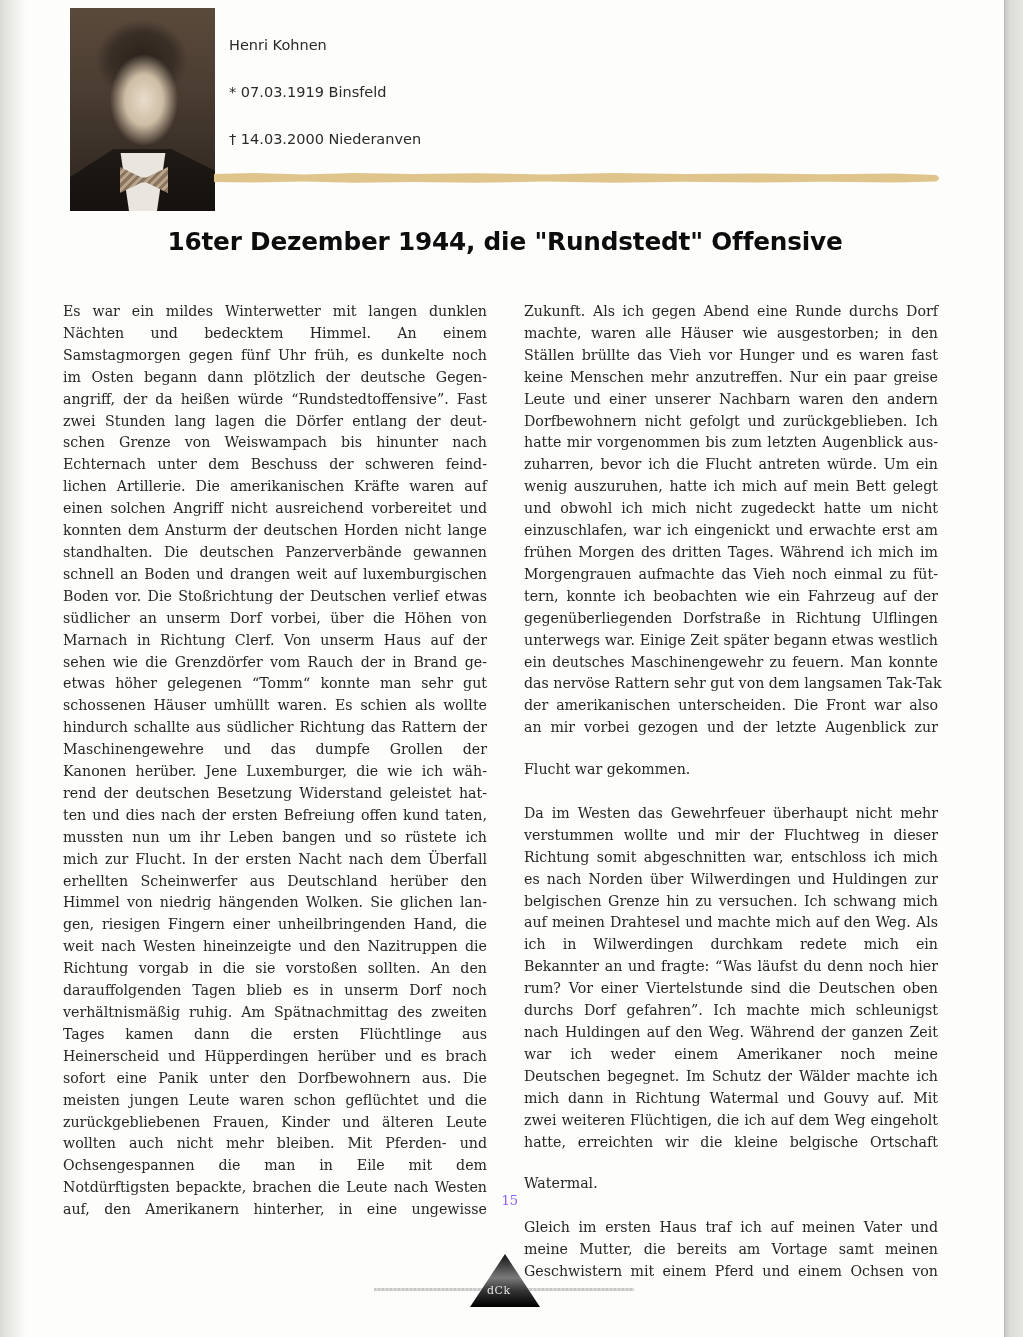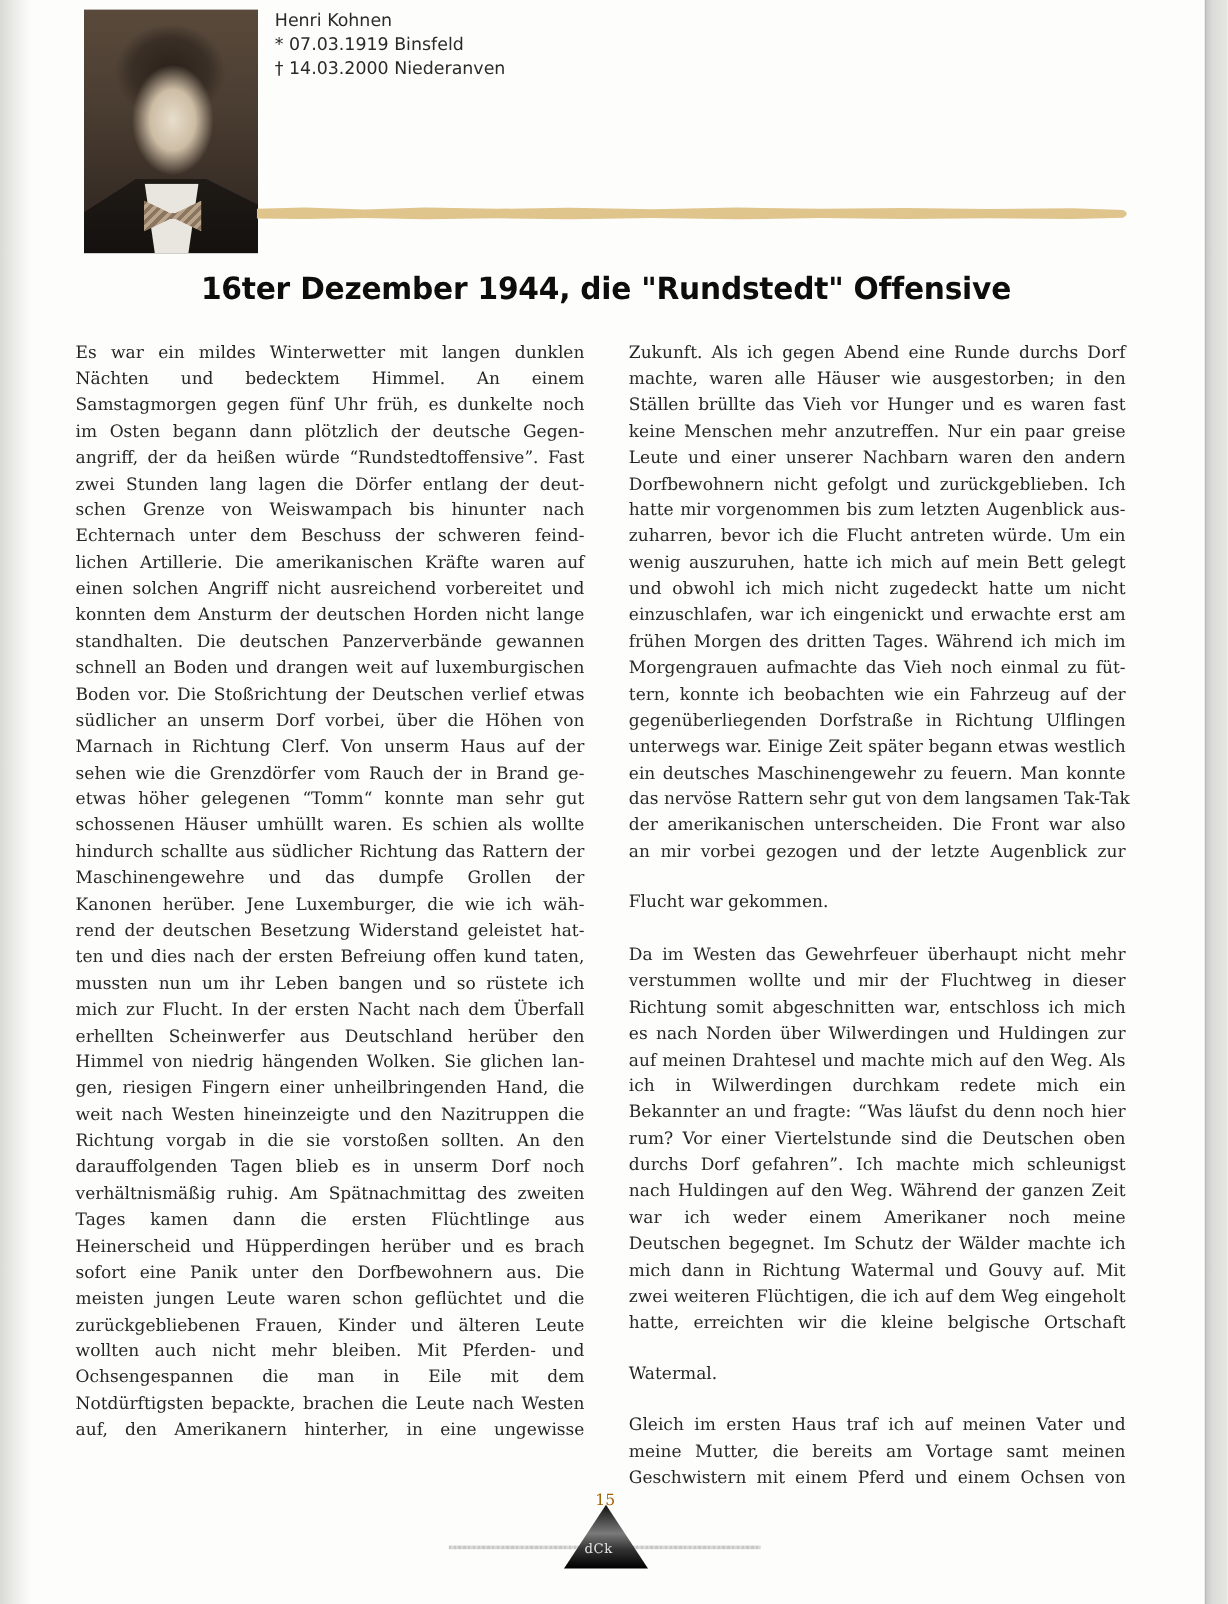--- a/index.html
+++ b/index.html
@@ -39,51 +39,51 @@
   .photo .bowtie {
     position:absolute; left:50px; bottom:18px; width:48px; height:26px;
     background:repeating-linear-gradient(135deg,#8a7560 0 3px,#b9a48a 3px 6px);
     clip-path:polygon(0 0, 45% 40%, 55% 40%, 100% 0, 100% 100%, 55% 60%, 45% 60%, 0 100%);
   }
   .caption {
     position:absolute; left:229px; top:8px;
     font-family:"DejaVu Sans", sans-serif; font-size:14.5px; line-height:20px;
     color:#2a2a2a;
   }
-  .caption div { white-space:nowrap; }
+  .caption div { white-space:nowrap;margin-top:27px; }
   .brush {
     position:absolute; left:214px; top:171px; width:728px; height:14px;
   }
   .title {
     position:absolute; left:0; top:226px; width:1010px; text-align:center;
     font-family:"DejaVu Sans", sans-serif; font-weight:bold; font-size:25.5px;
     letter-spacing:-0.2px; color:#0d0d0d;
     transform:scaleX(0.97);
   }
   .col {
-    position:absolute; top:284px;
+    position:absolute; top:301px;
     font-family:"DejaVu Serif", serif;
     font-size:14.2px; line-height:21.9px; color:#262626;
     text-align:justify; hyphens:manual;
   }
   .col.left { left:63px; width:424px; }
   .col.right { left:524px; width:414px; }
   .col p { margin:0 0 21.9px 0; }
   .col .line { display:block; text-align:justify; text-align-last:justify; white-space:nowrap; }
   .col .line.last { text-align-last:left;margin-top:20px; }
   .footer-rule {
     position:absolute; left:374px; top:1288px; width:260px; height:3px;
     background:repeating-linear-gradient(90deg,#c8c8c8 0 2px,#dadada 2px 4px);
   }
   .triangle {
     position:absolute; left:469px; top:1253px; width:72px; height:55px;
   }
   .page-num {
-    position:absolute; left:496px; top:1244px; width:22px; text-align:left;
-    font-family:"DejaVu Serif", serif; font-size:13px; color:#a16207; line-height:14px;
+    position:absolute; left:496px; top:1194px; width:22px; text-align:right;
+    font-family:"DejaVu Serif", serif; font-size:13px; color:#8b5cf6; line-height:14px;
   }
   .page-mark {
     position:absolute; left:487px; top:1285px; width:36px; text-align:left;
     font-family:"DejaVu Serif", serif; font-size:11px; color:#e5e5e5; line-height:12px;
     letter-spacing:0.5px;
   }
 </style>
 </head>
 <body>
 
@@ -176,20 +176,21 @@
       <span class="line">das nervöse Rattern sehr gut von dem langsamen Tak-Tak</span>
       <span class="line">der amerikanischen unterscheiden. Die Front war also</span>
       <span class="line">an mir vorbei gezogen und der letzte Augenblick zur</span>
       <span class="line last">Flucht war gekommen.</span>
     </p>
     <p>
       <span class="line">Da im Westen das Gewehrfeuer überhaupt nicht mehr</span>
       <span class="line">verstummen wollte und mir der Fluchtweg in dieser</span>
       <span class="line">Richtung somit abgeschnitten war, entschloss ich mich</span>
       <span class="line">es nach Norden über Wilwerdingen und Huldingen zur</span>
+      <span class="line">belgischen Grenze hin zu versuchen. Ich schwang mich</span>
       <span class="line">auf meinen Drahtesel und machte mich auf den Weg. Als</span>
       <span class="line">ich in Wilwerdingen durchkam redete mich ein</span>
       <span class="line">Bekannter an und fragte: “Was läufst du denn noch hier</span>
       <span class="line">rum? Vor einer Viertelstunde sind die Deutschen oben</span>
       <span class="line">durchs Dorf gefahren”. Ich machte mich schleunigst</span>
       <span class="line">nach Huldingen auf den Weg. Während der ganzen Zeit</span>
       <span class="line">war ich weder einem Amerikaner noch meine</span>
       <span class="line">Deutschen begegnet. Im Schutz der Wälder machte ich</span>
       <span class="line">mich dann in Richtung Watermal und Gouvy auf. Mit</span>
       <span class="line">zwei weiteren Flüchtigen, die ich auf dem Weg eingeholt</span>

